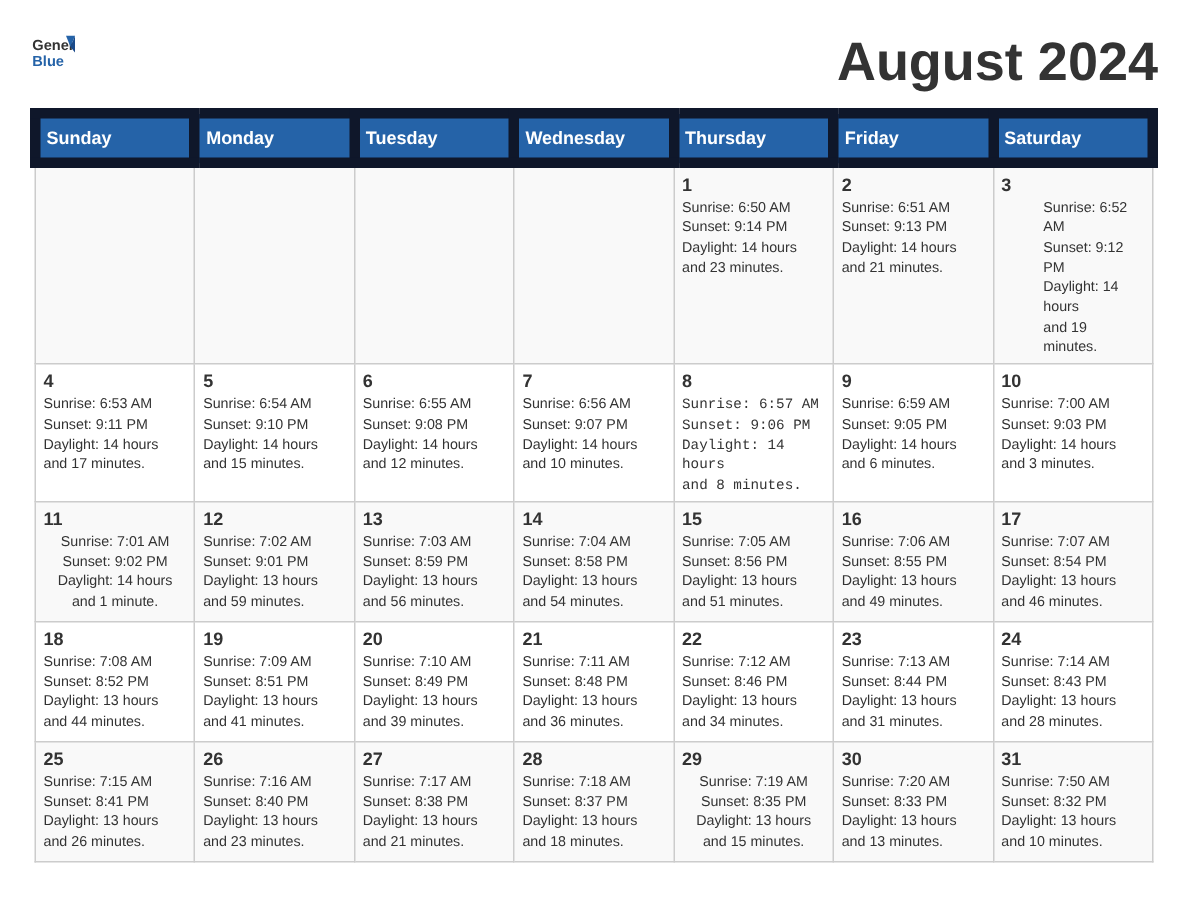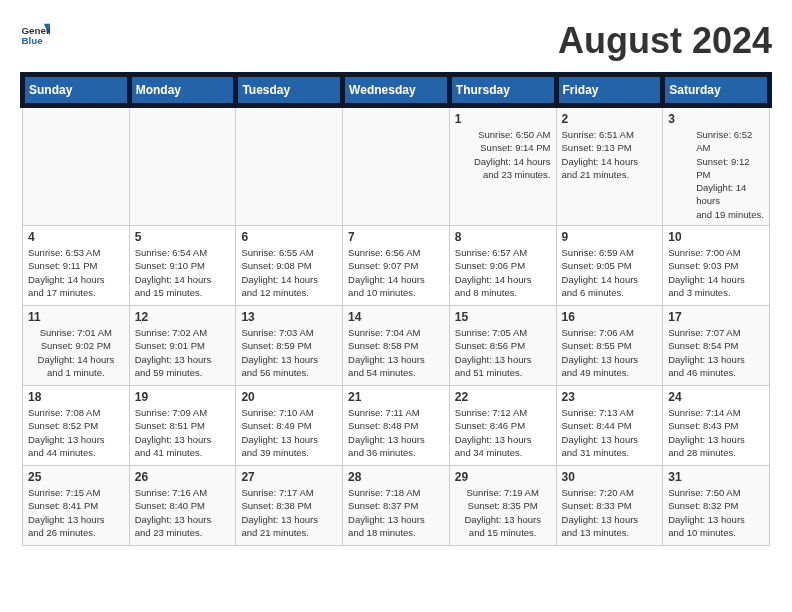--- a/index.html
+++ b/index.html
@@ -42,21 +42,21 @@
       border-collapse: collapse;
       table-layout: fixed;
     }
     thead tr th {
       background-color: #2563a8;
       color: #fff;
       font-size: 12px;
       font-weight: bold;
       padding: 6px 4px;
       text-align: left;
-      border: 5px solid #0f172a;
+      border: 7px solid #0f172a;
     }
     tbody tr td {
       border: 1px solid #ccc;
       vertical-align: top;
       padding: 4px 5px;
       font-size: 10px;
       color: #333;
       height: 80px;
       background: #fff;
     }
@@ -108,21 +108,21 @@
       </tr>
   </thead>
   <tbody id="calendar-body">
   <tr>
         <td class="empty-cell"></td>
         <td class="empty-cell"></td>
         <td class="empty-cell"></td>
         <td class="empty-cell"></td>
         <td>
           <span class="day-number">1</span>
-          <div class="day-info" style="white-space: pre-line; text-align: right;">Sunrise: 6:50 AM
+          <div class="day-info" style="white-space: pre-line;">Sunrise: 6:50 AM
 Sunset: 9:14 PM
 Daylight: 14 hours
 and 23 minutes.</div>
         </td>
         <td>
           <span class="day-number">2</span>
           <div class="day-info" style="white-space: pre-line;">Sunrise: 6:51 AM
 Sunset: 9:13 PM
 Daylight: 14 hours
 and 21 minutes.</div>
@@ -159,21 +159,21 @@
         </td>
         <td>
           <span class="day-number">7</span>
           <div class="day-info" style="white-space: pre-line;">Sunrise: 6:56 AM
 Sunset: 9:07 PM
 Daylight: 14 hours
 and 10 minutes.</div>
         </td>
         <td>
           <span class="day-number">8</span>
-          <div class="day-info" style="white-space: pre-line;">Sunrise: 6:57 AM
+          <div class="day-info" style="white-space: pre-line; font-family: Liberation Mono, monospace;">Sunrise: 6:57 AM
 Sunset: 9:06 PM
 Daylight: 14 hours
 and 8 minutes.</div>
         </td>
         <td>
           <span class="day-number">9</span>
           <div class="day-info" style="white-space: pre-line;">Sunrise: 6:59 AM
 Sunset: 9:05 PM
 Daylight: 14 hours
 and 6 minutes.</div>

